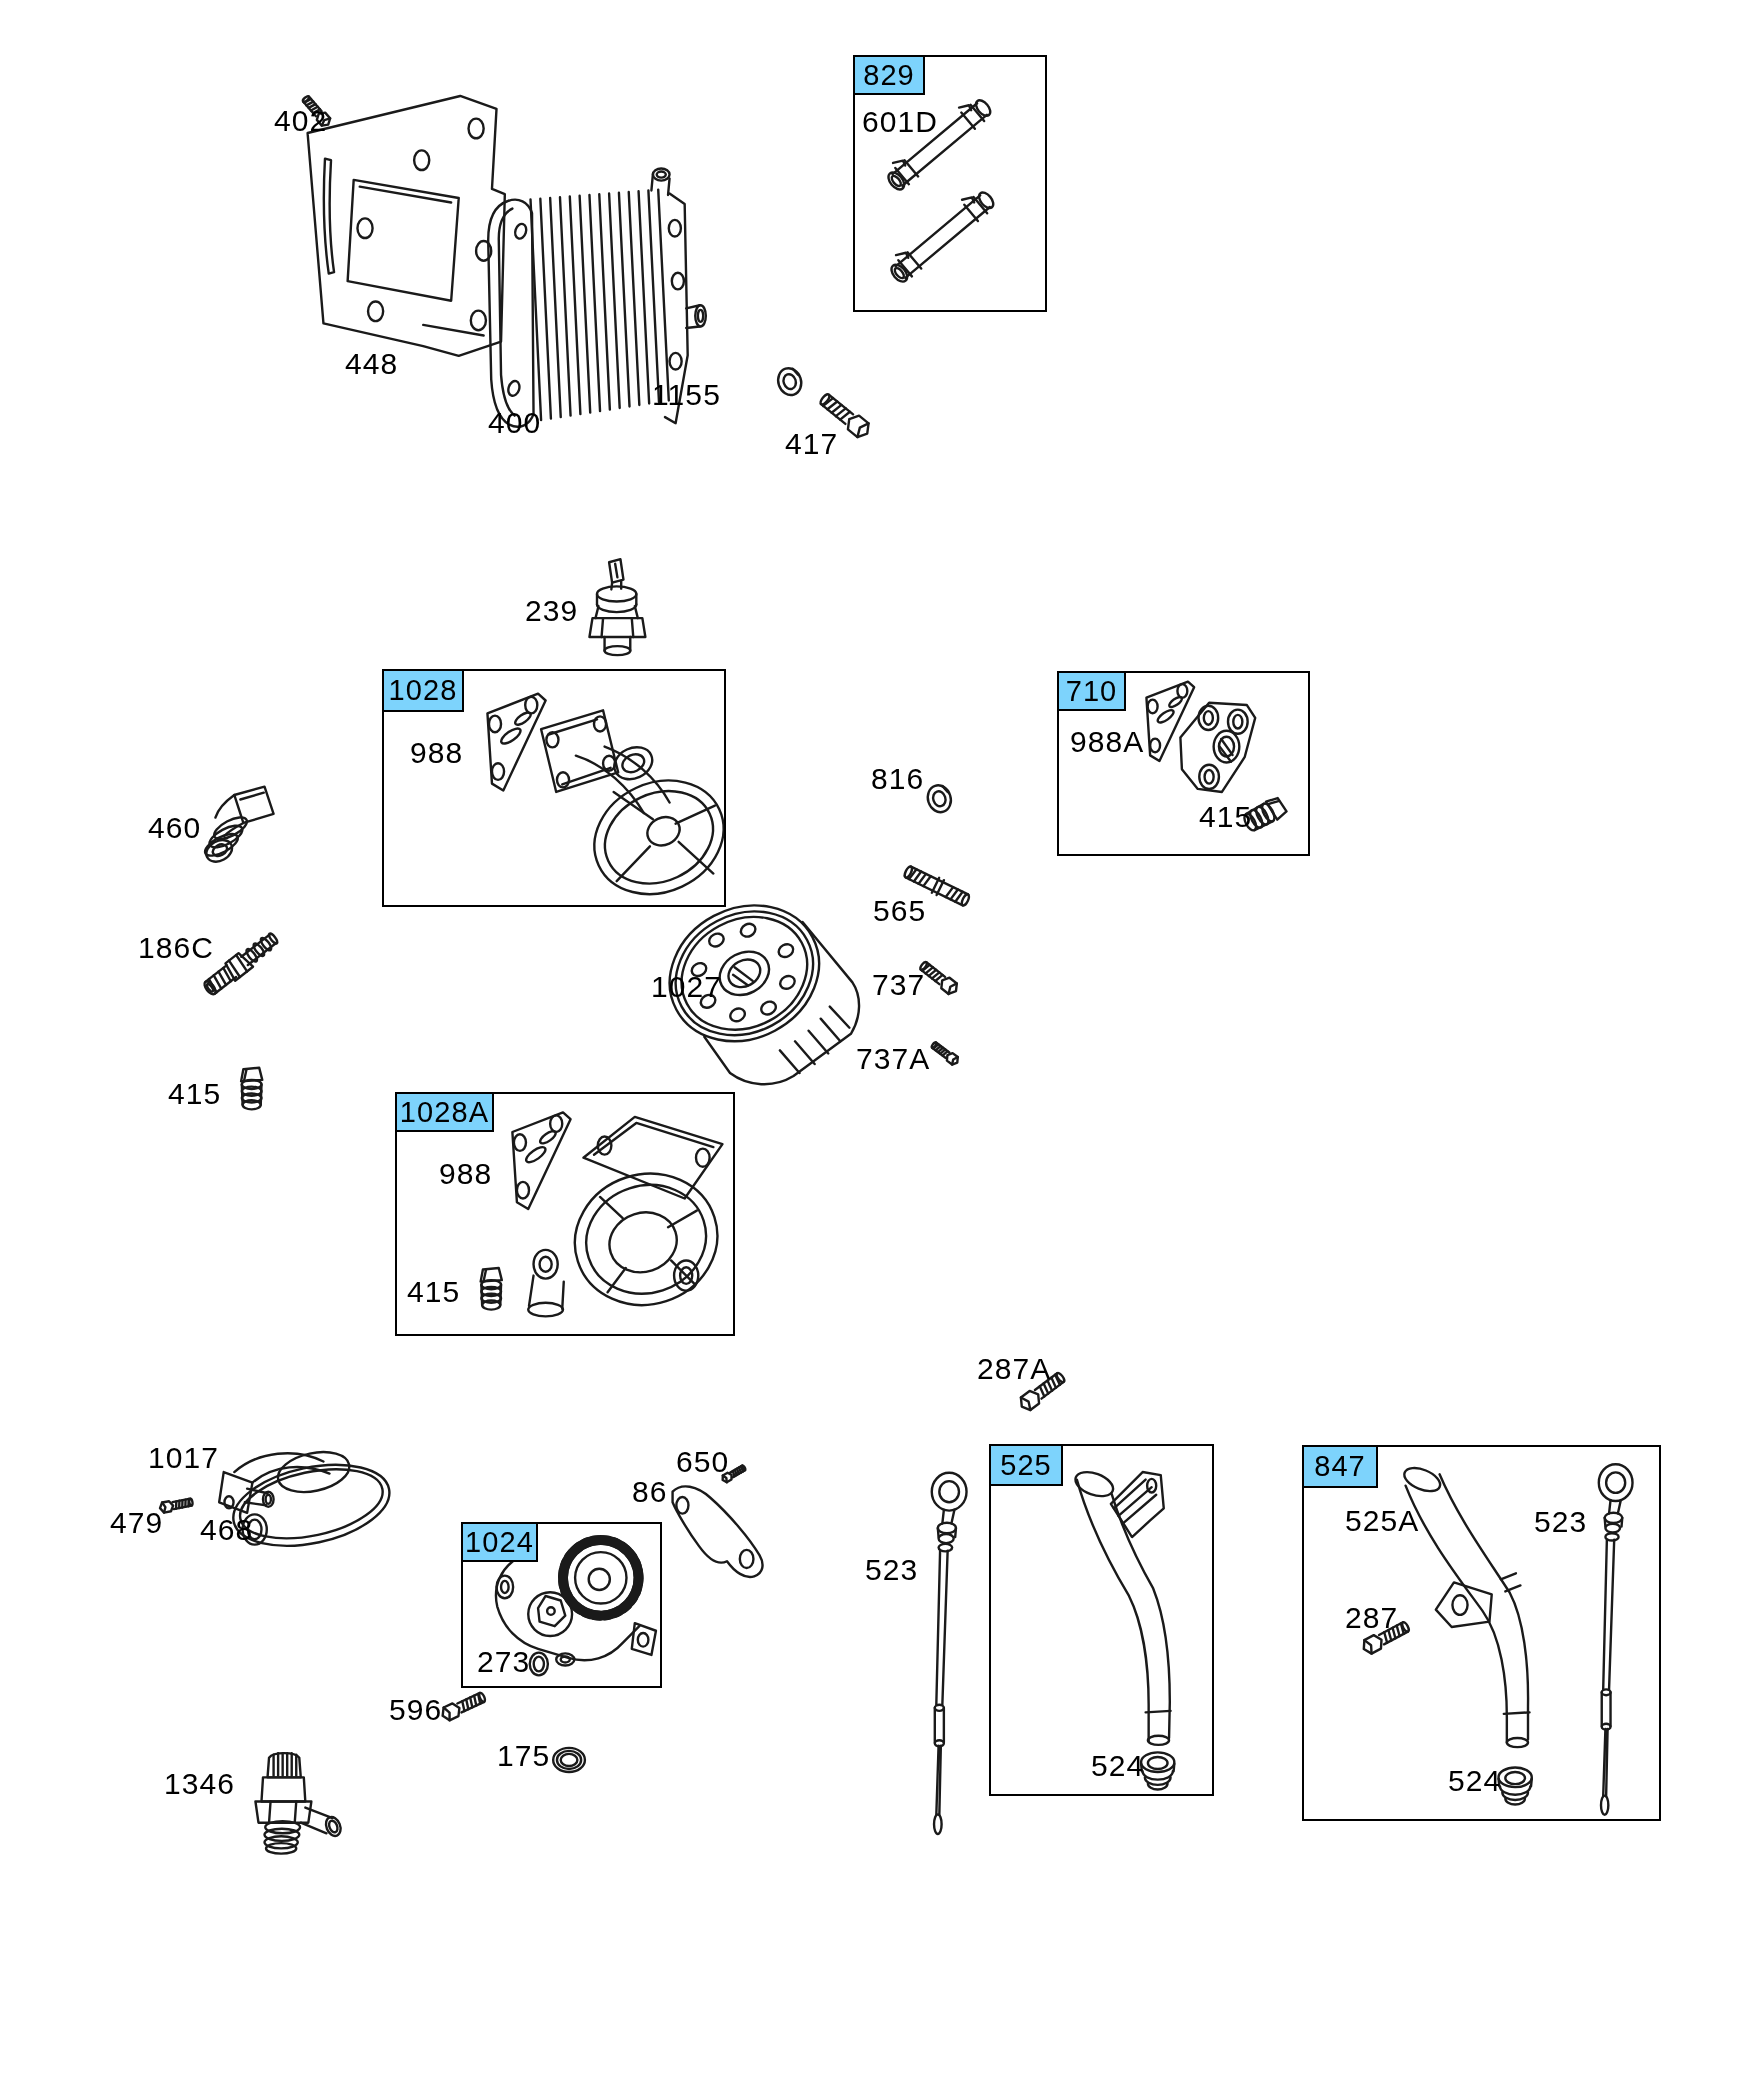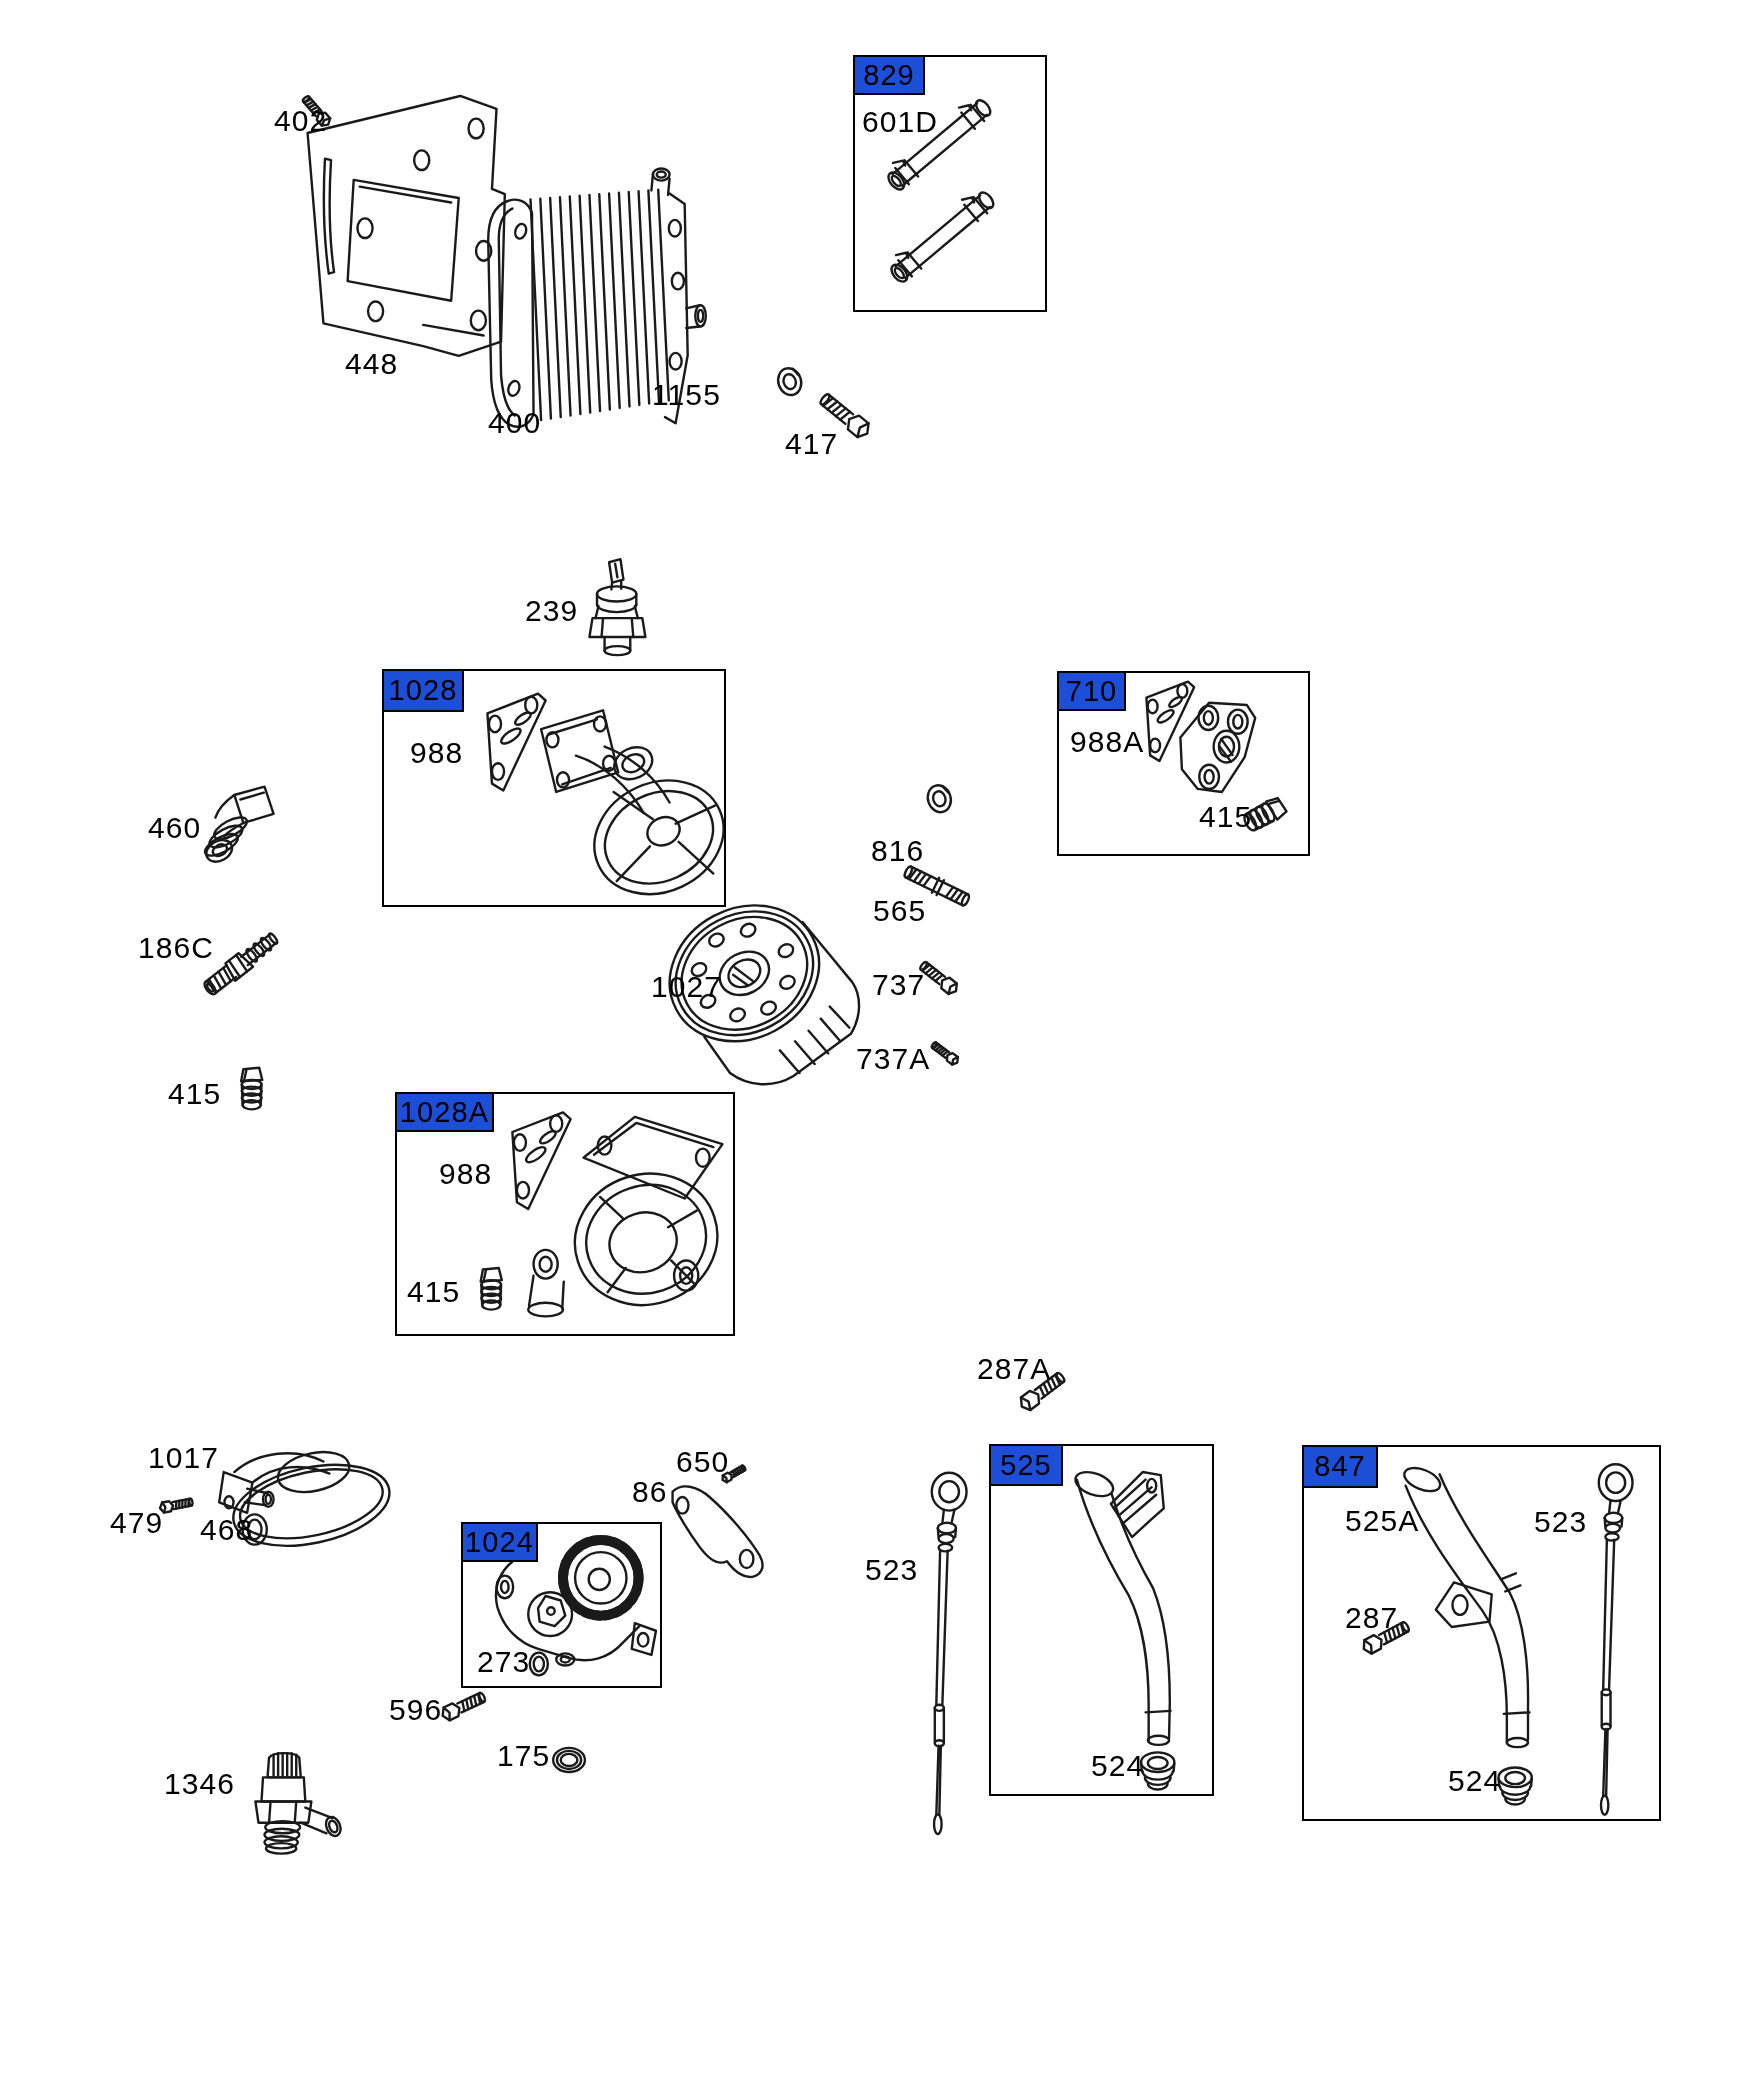--- a/index.html
+++ b/index.html
@@ -4,21 +4,21 @@
 <style>
   html,body{margin:0;padding:0;background:#fff;}
   #page{position:relative;width:1757px;height:2097px;background:#fff;overflow:hidden;
         font-family:"Liberation Sans", sans-serif;color:#000;}
   #art{position:absolute;left:0;top:0;width:1757px;height:2097px;}
   svg g.part{stroke:#1a1a1a;fill:none;stroke-width:2.4;stroke-linecap:round;stroke-linejoin:round;}
   svg *{vector-effect:non-scaling-stroke;}
   .lbl{position:absolute;font-size:30px;line-height:1;letter-spacing:1.1px;white-space:nowrap;}
   .gbox{position:absolute;border:2.3px solid #000;}
   .gcell{position:absolute;border:2.3px solid #000;display:flex;align-items:center;justify-content:center;
-         font-size:29px;letter-spacing:1.1px;background:#1d4ed8;}
+         font-size:29px;letter-spacing:1.1px;background:#7dd3fc;}
 </style>
 </head>
 <body>
 
 <div id="page">
 
   <svg id="art" viewBox="0 0 2325 2775">
     <defs>
       <g id="bolt">
         <path d="M -20,-13 L -2,-13 L 6,0 L -2,13 L -20,13 L -28,0 Z"></path>
@@ -464,21 +464,21 @@
   <div class="lbl" style="left:345px;top:349px;">448</div>
   <div class="lbl" style="left:488px;top:408px;">400</div>
   <div class="lbl" style="left:652px;top:380px;">1155</div>
   <div class="lbl" style="left:785px;top:429px;">417</div>
   <div class="lbl" style="left:862px;top:107px;">601D</div>
   <div class="lbl" style="left:525px;top:596px;">239</div>
   <div class="lbl" style="left:410px;top:738px;">988</div>
   <div class="lbl" style="left:148px;top:813px;">460</div>
   <div class="lbl" style="left:138px;top:933px;">186C</div>
   <div class="lbl" style="left:168px;top:1079px;">415</div>
-  <div class="lbl" style="left:871px;top:836px;">816</div>
+  <div class="lbl" style="left:871px;top:764px;">816</div>
   <div class="lbl" style="left:873px;top:896px;text-align:right;">565</div>
   <div class="lbl" style="left:614px;top:972px;margin-left:37px;">1027</div>
   <div class="lbl" style="left:872px;top:970px;">737</div>
   <div class="lbl" style="left:856px;top:1044px;">737A</div>
   <div class="lbl" style="left:1070px;top:727px;">988A</div>
   <div class="lbl" style="left:1199px;top:802px;">415</div>
   <div class="lbl" style="left:439px;top:1159px;">988</div>
   <div class="lbl" style="left:407px;top:1277px;">415</div>
   <div class="lbl" style="left:977px;top:1354px;">287A</div>
   <div class="lbl" style="left:148px;top:1443px;">1017</div>

